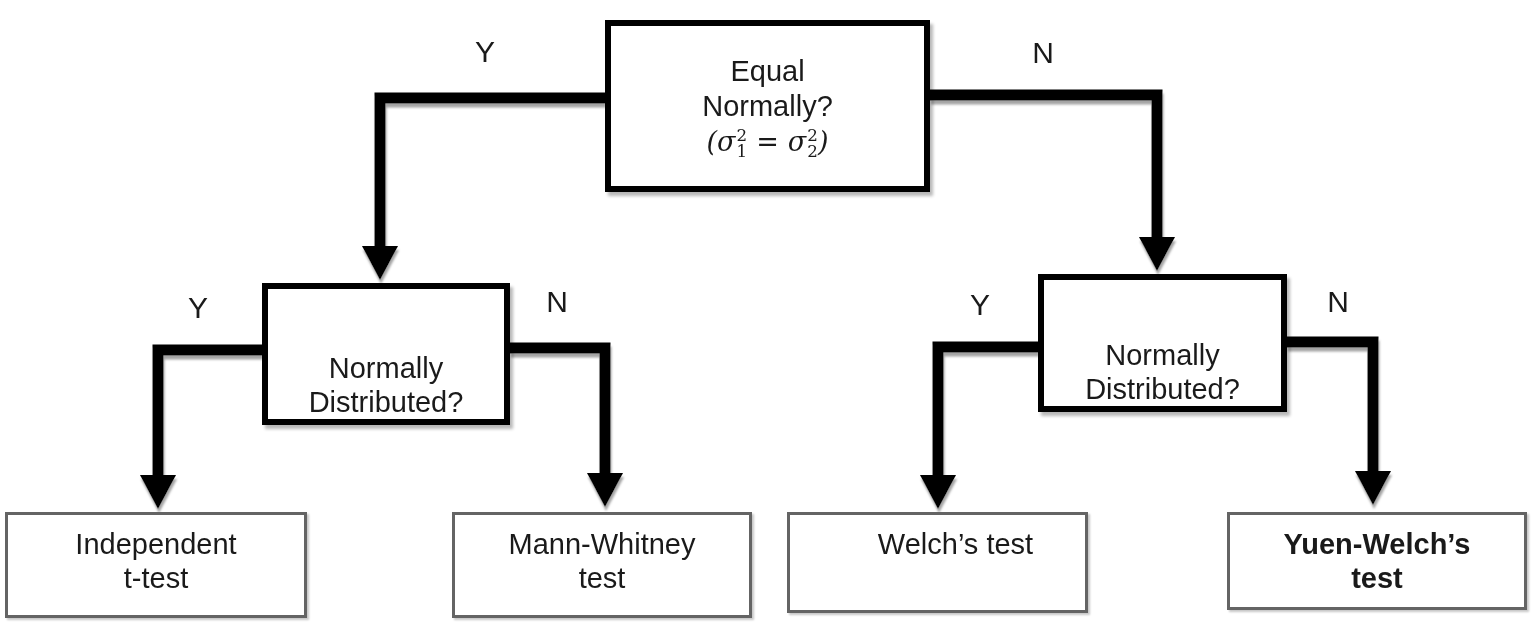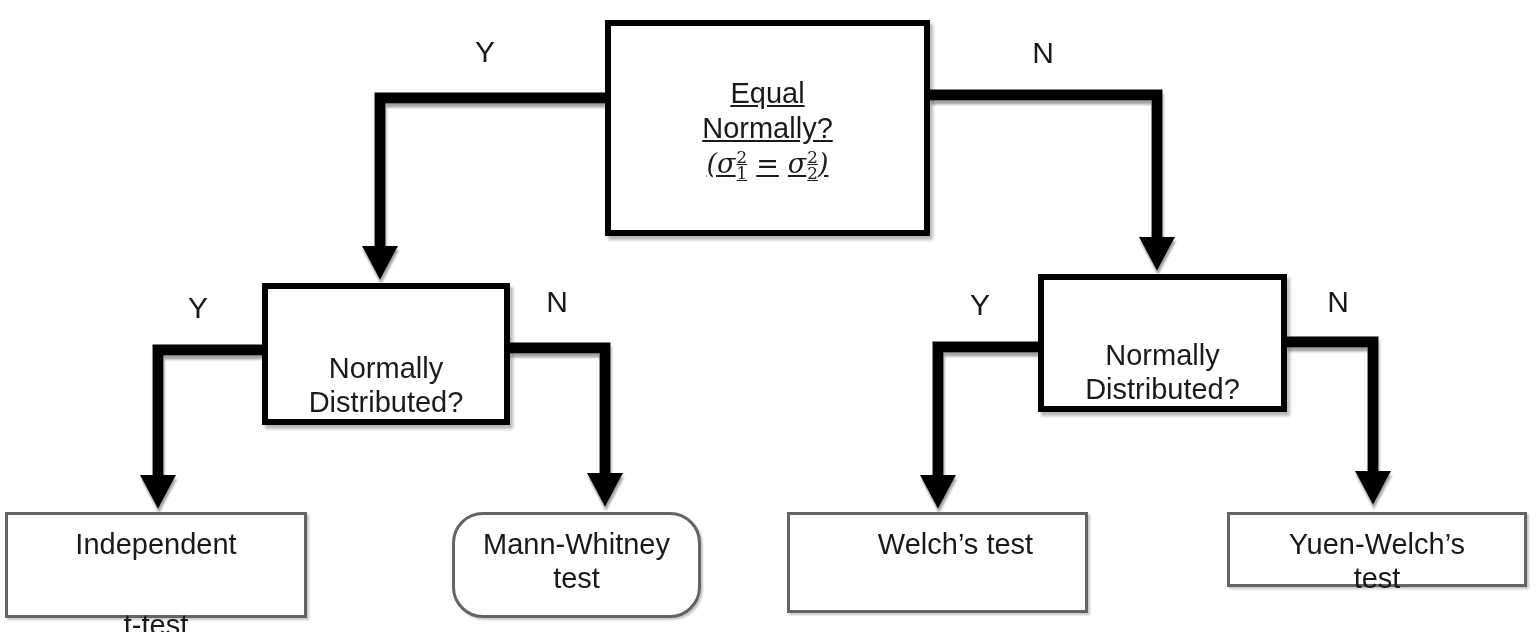--- a/index.html
+++ b/index.html
@@ -43,27 +43,27 @@
     line-height: 1.18;
   }
   .leaf {
     border: 3px solid #646464;
     box-shadow: 2px 2px 2px rgba(0,0,0,0.22);
     justify-content: flex-start;
     font-size: 29px;
     line-height: 1.18;
     padding-top: 12px;
   }
-  #node-root { left: 605px; top: 20px;  width: 325px; height: 216px; justify-content: center; text-decoration: underline; }
+  #node-root { left: 605px; top: 20px;  width: 325px; height: 172px; justify-content: center; }
   #node-left-decision  { left: 262px;  top: 283px; width: 248px; height: 142px; padding-top: 18px; }
   #node-right-decision { left: 1038px; top: 274px; width: 249px; height: 138px; padding-top: 18px; }
-  #node-leaf-0 { left: 5px;    top: 512px; width: 302px; height: 106px; gap: 47px; }
-  #node-leaf-1 { left: 452px;  top: 512px; width: 249px; height: 106px; border-radius: 31px; }
+  #node-leaf-0 { left: 5px;    top: 512px; width: 302px; height: 106px; }
+  #node-leaf-1 { left: 452px;  top: 512px; width: 300px; height: 106px; }
   #node-leaf-2 { left: 787px;  top: 512px; width: 301px; height: 101px; padding-left: 36px; }
-  #node-leaf-3 { left: 1227px; top: 512px; width: 300px; height: 75px; }
+  #node-leaf-3 { left: 1227px; top: 512px; width: 300px; height: 98px; font-weight: bold; }
 
   .formula {
     font-family: "DejaVu Serif", serif;
     font-style: italic;
     font-size: 27px;
     margin-top: 3px;
     display: inline-flex;
     align-items: center;
   }
   .formula .eq { margin: 0 9px; font-style: normal; }

